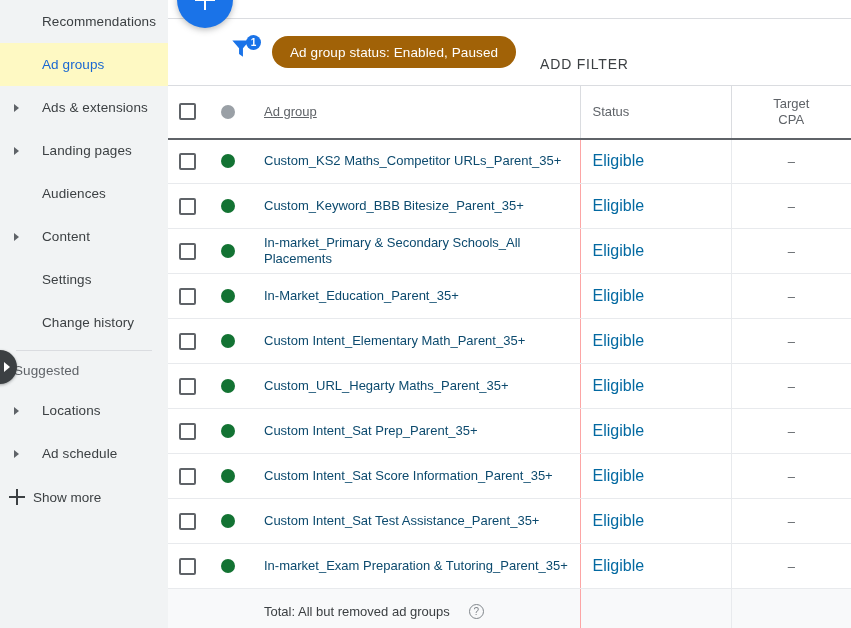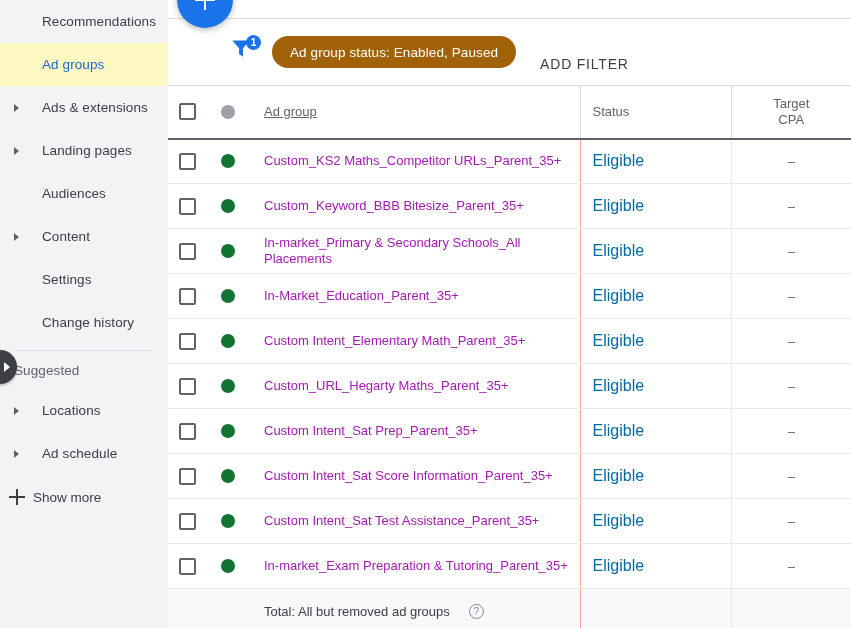--- a/index.html
+++ b/index.html
@@ -281,21 +281,21 @@
     border-left: 1px solid #e8eaed;
     text-align: center;
     color: #5f6368;
   }
   .table tbody td.td-name {
     padding-left: 14px;
     padding-right: 8px;
   }
 
   .agname {
-    color: #a21caf;
+    color: #0c4a6e;
     font-size: 13px;
     line-height: 16px;
     cursor: pointer;
     display: inline-block;
   }
 
   .cbox {
     width: 17px;
     height: 17px;
     border: 2px solid #5f6368;

